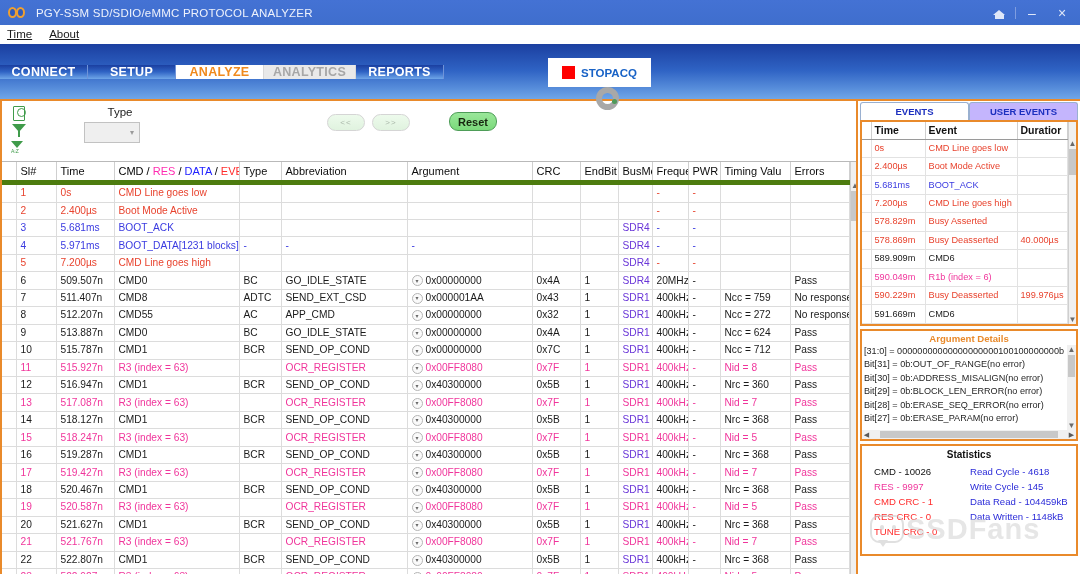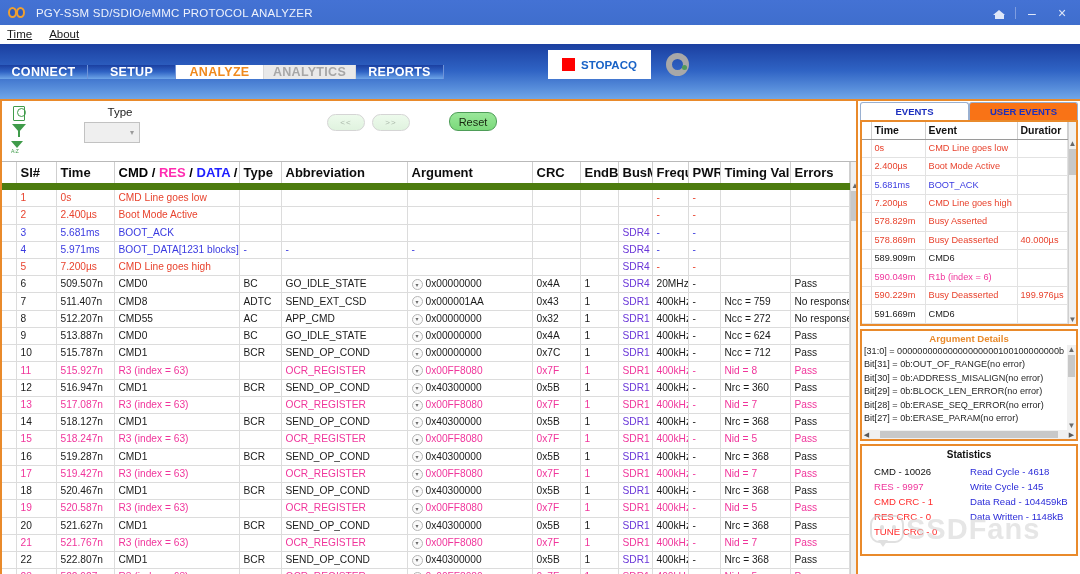--- a/index.html
+++ b/index.html
@@ -62,22 +62,22 @@
     color: #ffffff;
     background: linear-gradient(to bottom, #1b3fa0 0%, #2f63c4 48%, #6fa6e8 100%);
     border-right: 1px solid #6f93d8;
   }
   .navtab.wide { width: 92px; }
   .navtab.active { background: #ffffff; color: #f08a1d; border-right: 1px solid #d8d8d8; }
   .navtab.disabled { background: #e9e9e9; color: #a7a7a7; border-right: 1px solid #d8d8d8; }
   #ribbon-spacer { flex: 1;
     background: linear-gradient(to bottom, #1b3fa0 0%, #2f63c4 48%, #6fa6e8 100%); }
   #acq-wrap {
-    position: absolute; left: 548px; top: 6px;
-    display: flex; align-items: center;
+    position: absolute; left: 548px; top: 14px;
+    display: flex; align-items: center; flex-direction: column;
   }
   #stopacq {
     width: 103px; height: 29px; background: #ffffff;
     display: flex; align-items: center; justify-content: center; gap: 6px;
     font-size: 11.5px; font-weight: bold; color: #1862c6;
   }
   #stopacq .sq { width: 13px; height: 13px; background: #ff0000; }
   #busy-ring {
     width: 23px; height: 23px; margin-left: 15px; border-radius: 50%;
     border: 6px solid #a8a8a8; position: relative;
@@ -142,29 +142,29 @@
   .navarrow {
     width: 38px; height: 17px; border-radius: 9px; border: 1px solid #d5d5d5;
     background: linear-gradient(to bottom, #edfaec 0%, #e0f3df 100%);
     font-size: 8px; color: #aab8aa; display: flex; align-items: center; justify-content: center;
     letter-spacing: 1px;
   }
   #reset-btn {
     position: absolute; left: 447px; top: 11px;
     width: 48px; height: 19px; border-radius: 9px; border: 1.4px solid #4e9d58;
     background: linear-gradient(to bottom, #9ae79a 0%, #7ad97a 100%);
-    font-size: 11px; font-weight: normal; color: #17270f;
+    font-size: 11px; font-weight: bold; color: #17270f;
     display: flex; align-items: center; justify-content: center;
   }
   
   #table-wrap { flex: 1; display: flex; overflow: hidden; border-top: 1px solid #b9b9b9;}
   table.grid { border-collapse: collapse; width: 100%; table-layout: fixed; }
   table.grid th {
-    background: #ffffff; border-right: 1px solid #cfcfcf; border-bottom: 7px solid #4d7c0f;
-    font-size: 13px; font-weight: bold; color: #0d0d0d; text-align: left;
+    background: #ffffff; border-right: 1px solid #cfcfcf; border-bottom: 5px solid #4d7c0f;
+    font-size: 11px; font-weight: normal; color: #0d0d0d; text-align: left;
     padding: 3px 4px; height: 19px; white-space: nowrap; overflow: hidden;
   }
   table.grid th.hdr-mixed { color: #000; }
   .hm-c { color:#000; } .hm-r { color:#ff2bb0; } .hm-d { color:#2020ff; } .hm-e { color:#ff2b2b; }
   table.grid td {
     border-right: 1px solid #dcdcdc; border-bottom: 1px solid #dcdcdc;
     font-size: 10.2px; color: #1a1a1a; padding: 1px 4px; height: 16.4px;
     white-space: nowrap; overflow: hidden; line-height: 14px;
   }
   tr.r-red td { color: #e8432e; }
@@ -191,21 +191,21 @@
     background: #ffffff;
   }
   #events-tabs { display: flex; height: 18px; margin-top: 1px; }
   .etab {
     flex: 1; font-size: 9.5px; font-weight: bold; display: flex;
     align-items: center; justify-content: center;
     border: 1px solid #9ab0d0; border-bottom: none;
     border-top-left-radius: 3px; border-top-right-radius: 3px;
   }
   .etab.sel { background: #ffffff; color: #1b2fbf; }
-  .etab.unsel { background: #f97316; color: #1b2fbf; }
+  .etab.unsel { background: #c4b5fd; color: #1b2fbf; }
   .panel {
     border: 2px solid #e98a2b; background: #ffffff; overflow: hidden;
   }
   #events-panel { height: 206px; display: flex; }
   table.evt { border-collapse: collapse; width: 100%; table-layout: fixed; }
   table.evt th {
     font-size: 10.5px; font-weight: bold; color: #111; text-align: left;
     border-right: 1px solid #cfcfcf; border-bottom: 1px solid #9a9a9a;
     padding: 2px 3px; height: 17px; white-space: nowrap; overflow: hidden;
   }

